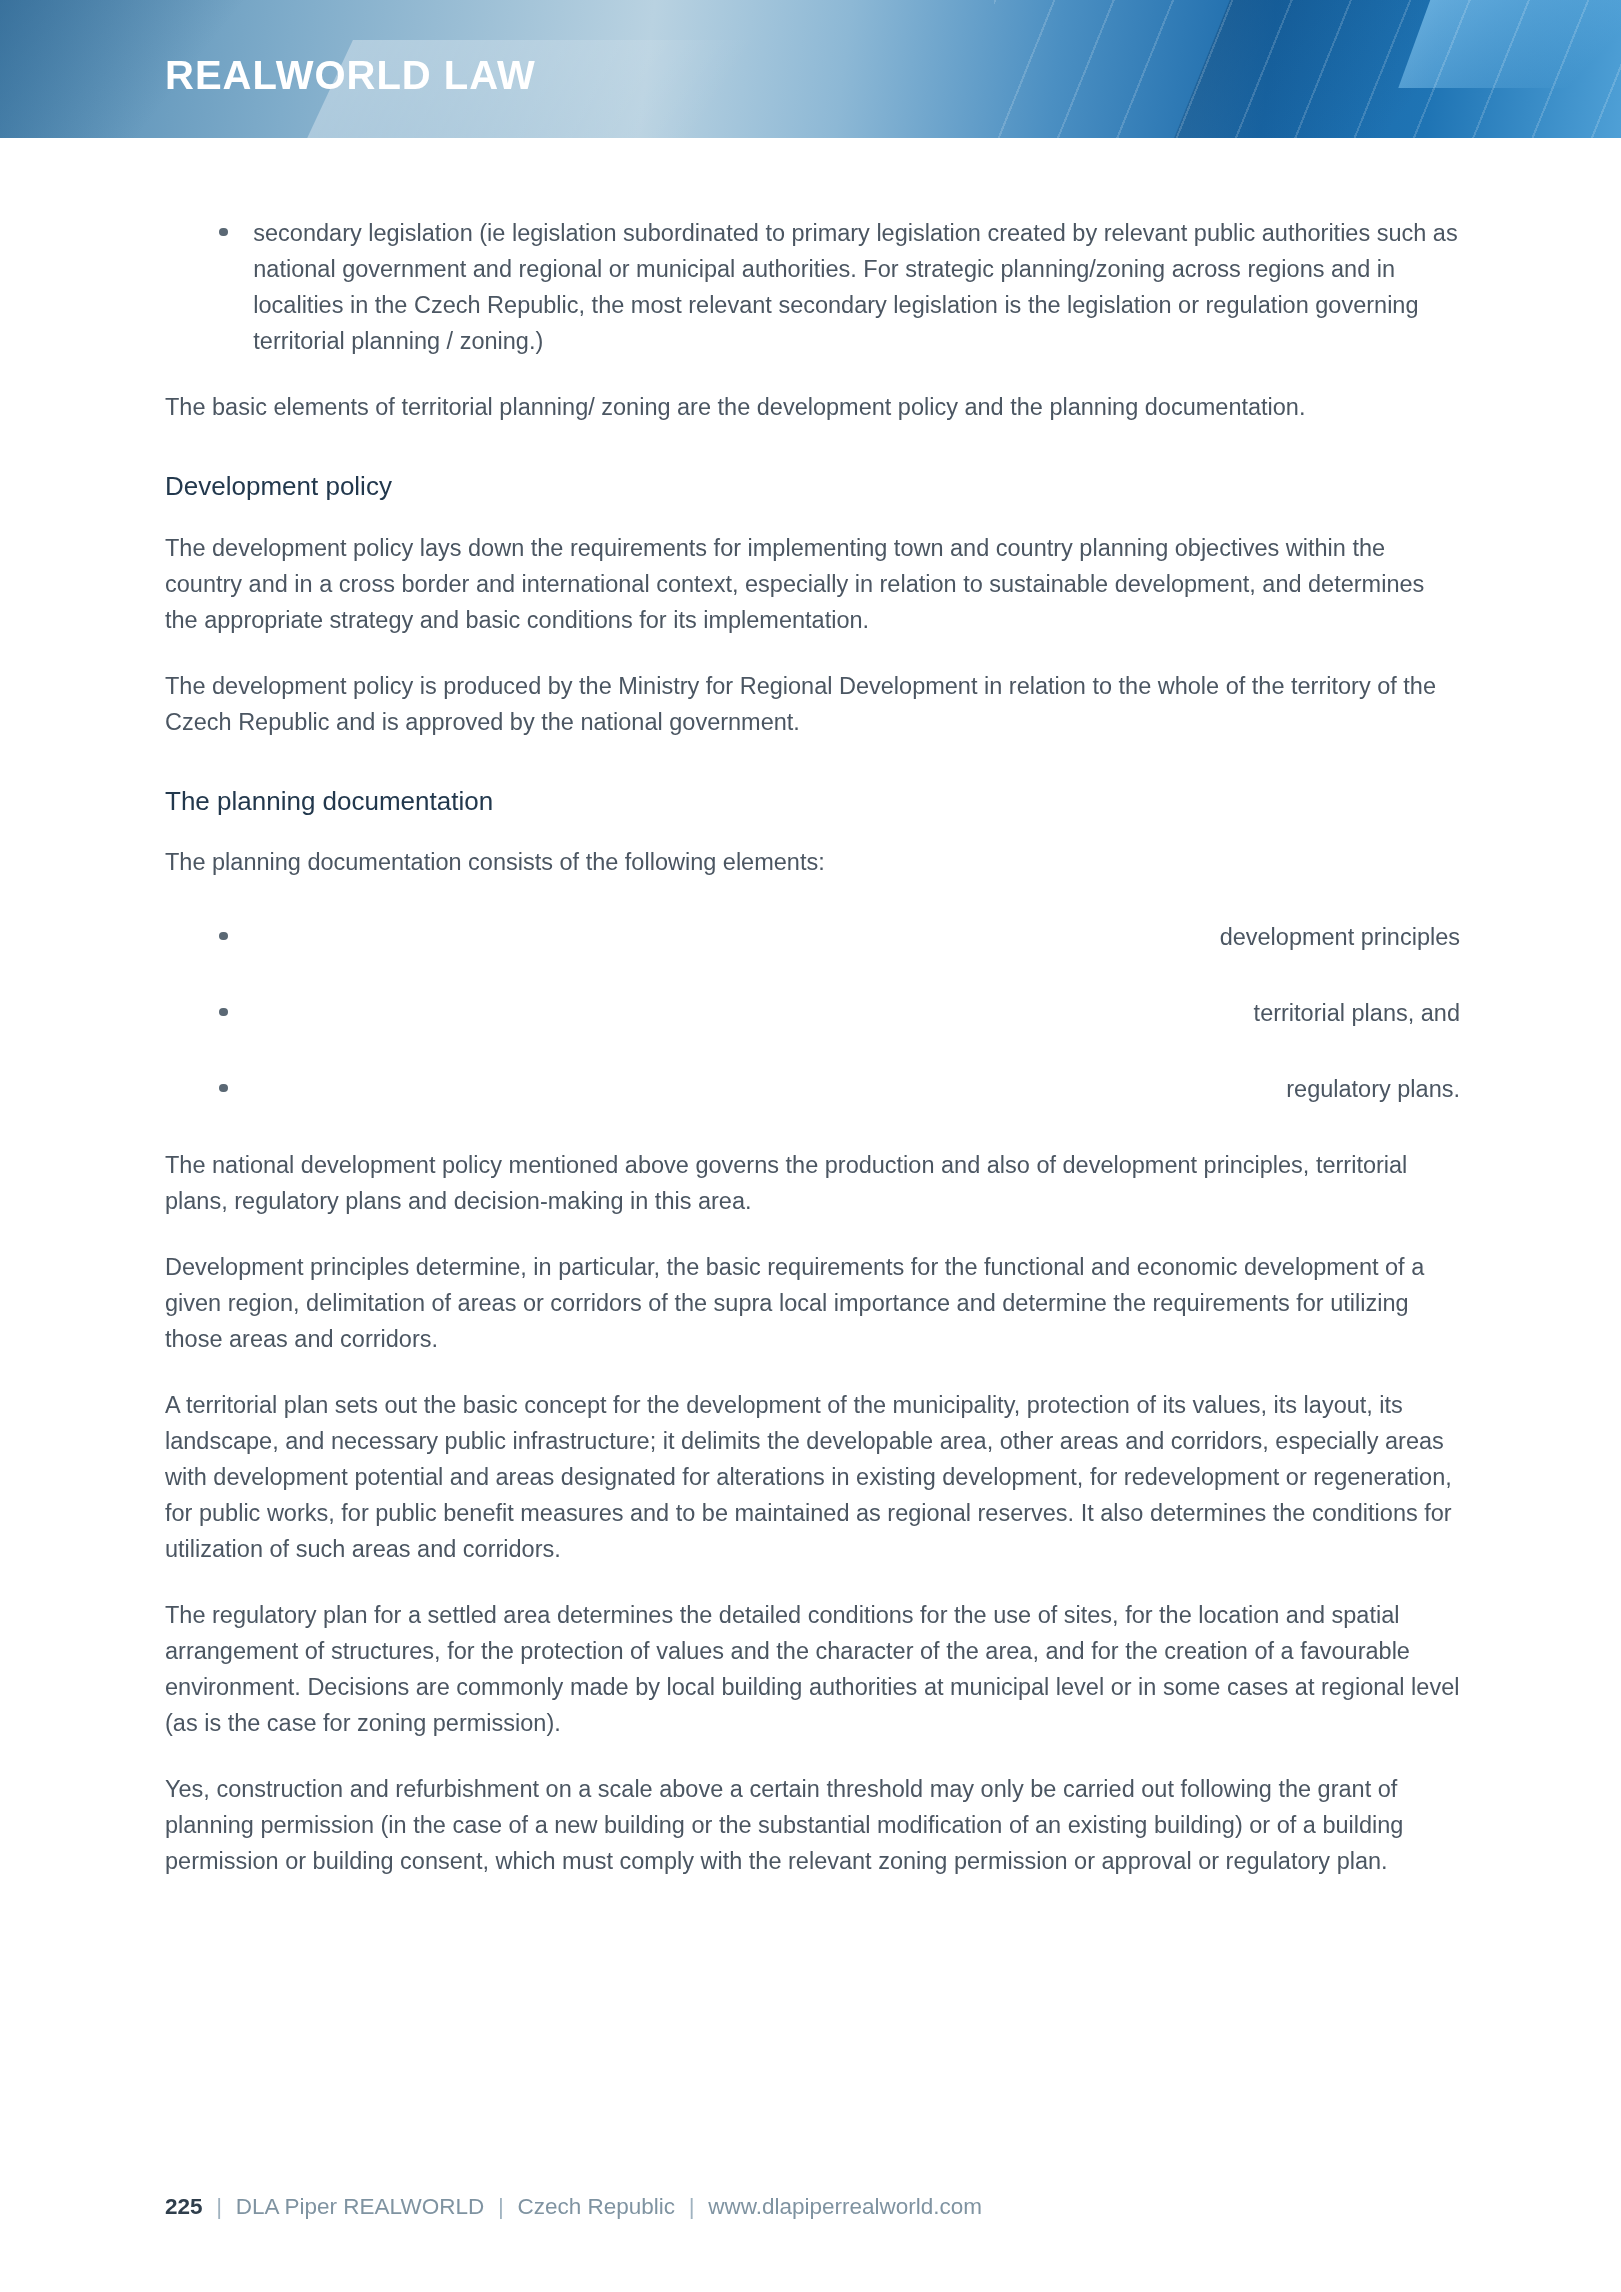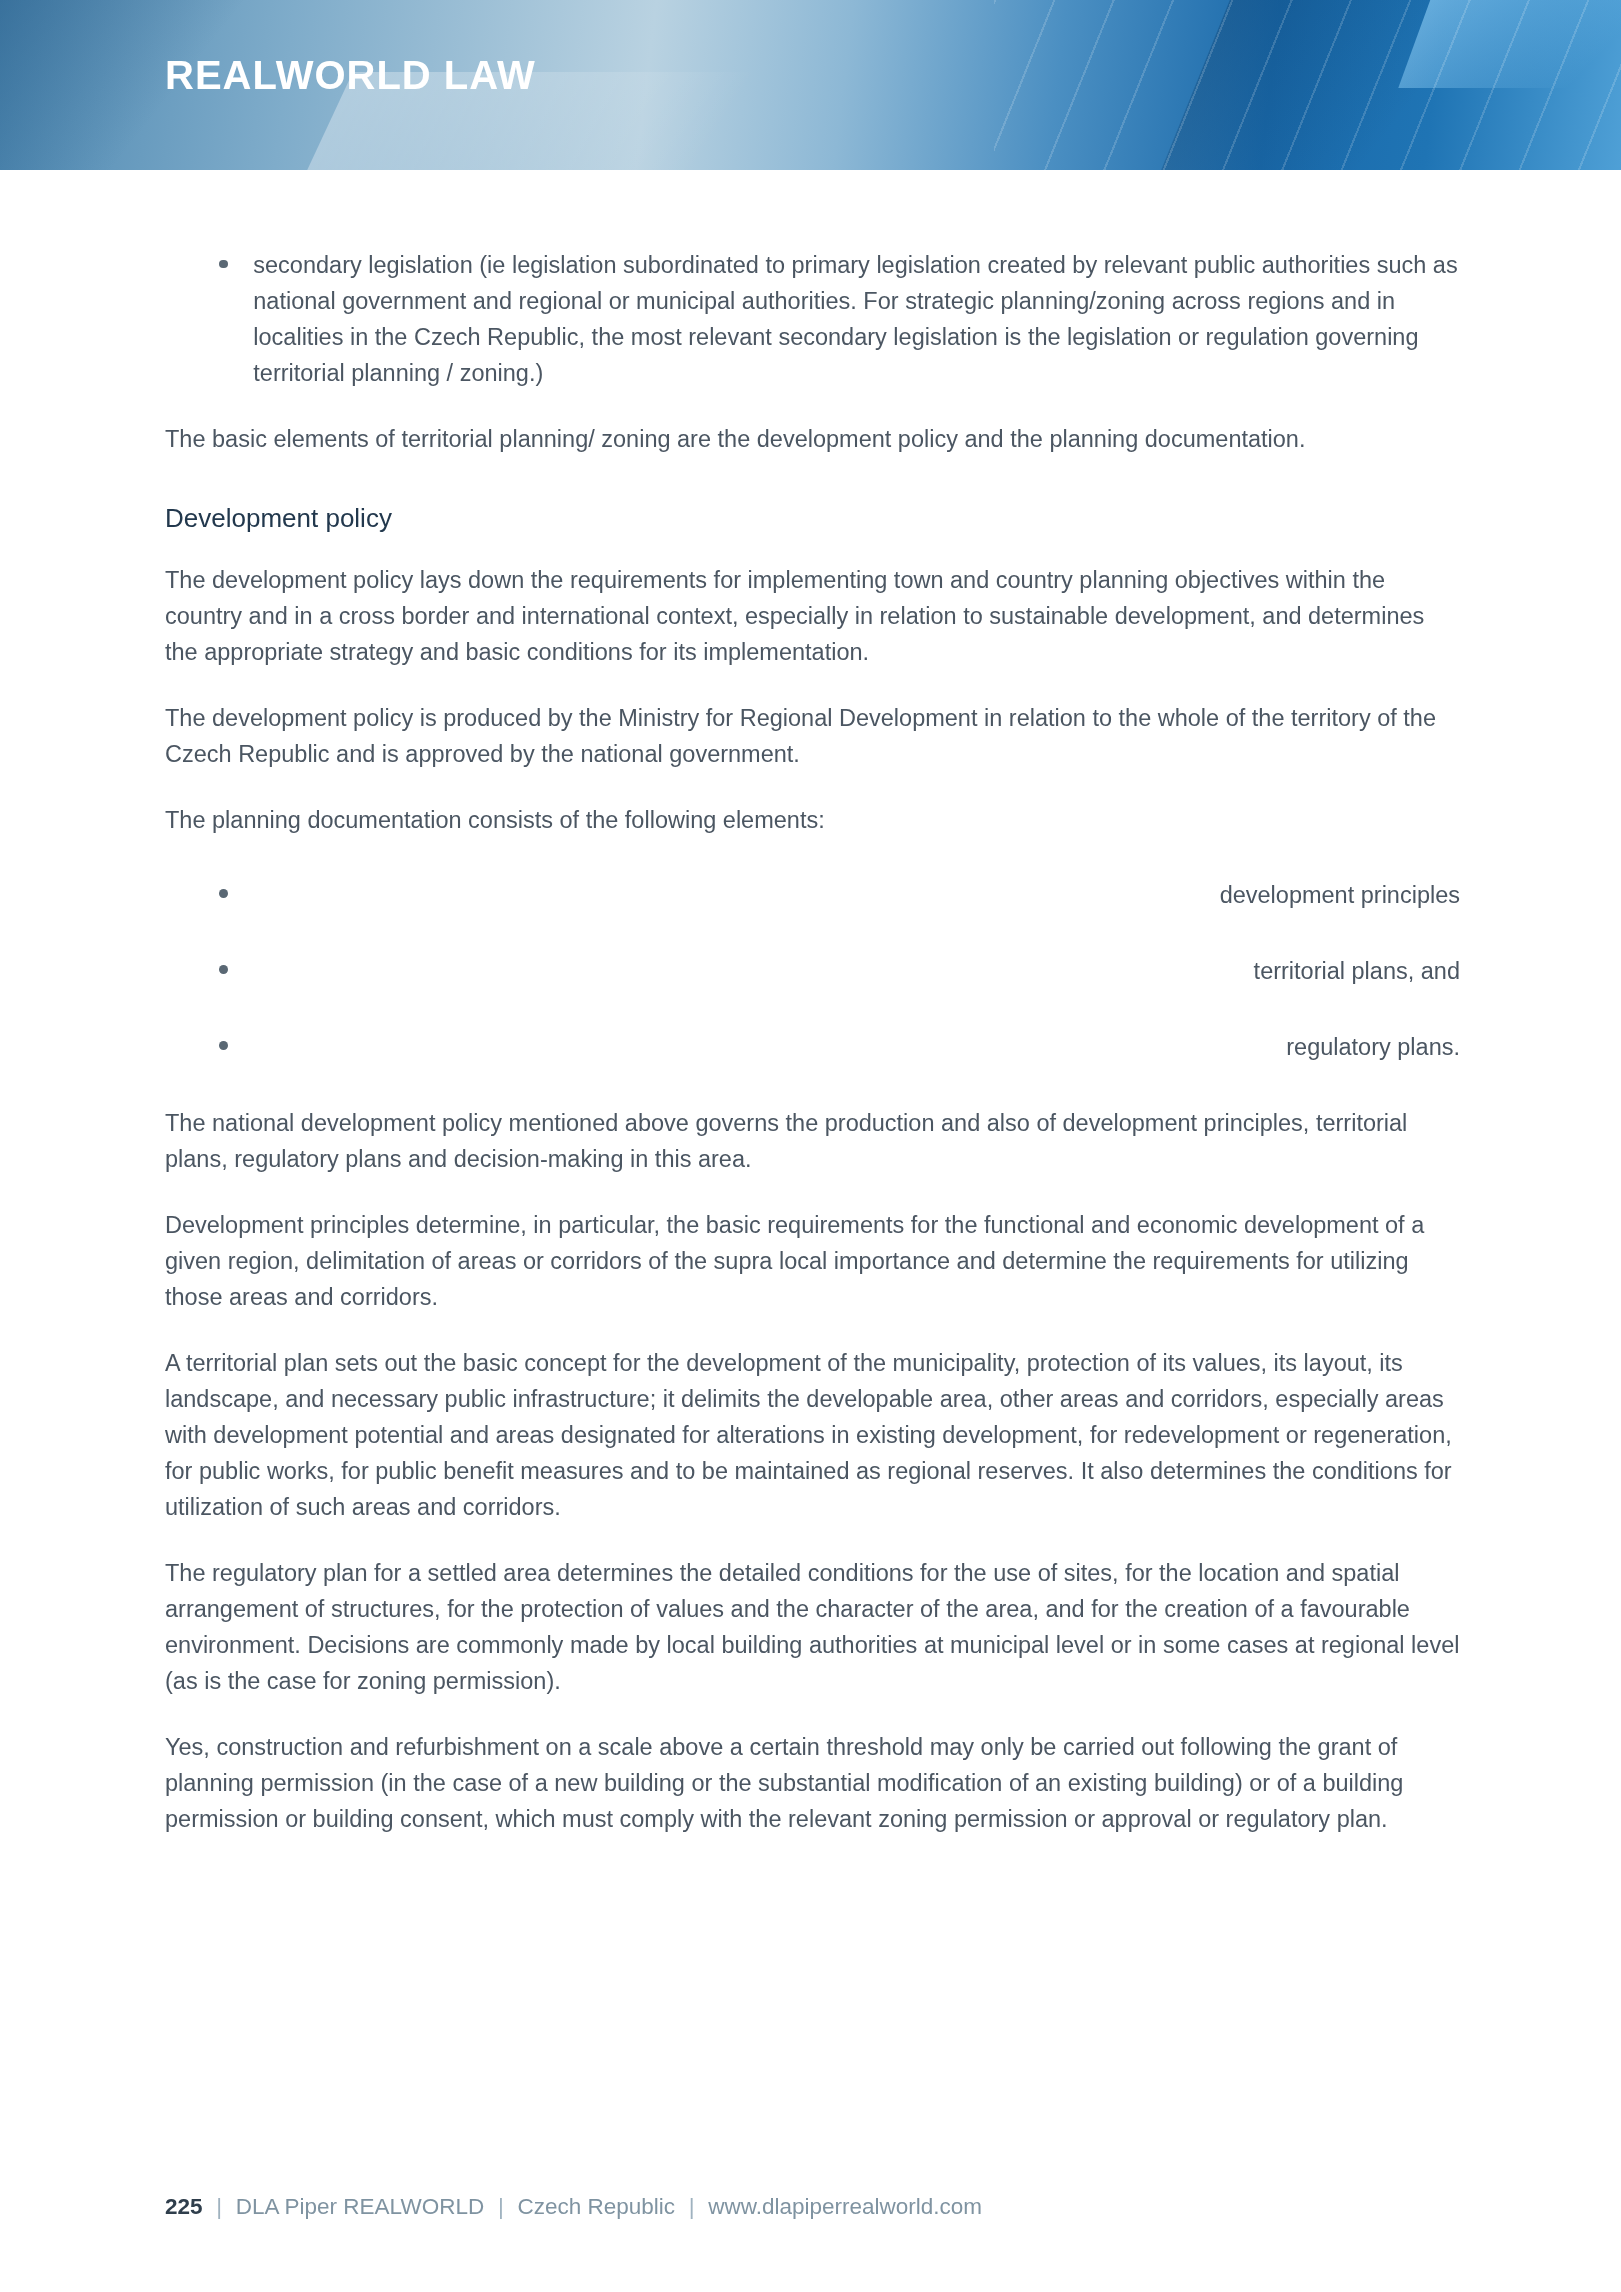--- a/index.html
+++ b/index.html
@@ -9,21 +9,21 @@
     background: #ffffff;
     font-family: "Liberation Sans", sans-serif;
     color: #4b5662;
     position: relative;
     overflow: hidden;
   }
 
   
   .header {
     position: relative;
-    height: 170px;
+    height: 138px;
     overflow: hidden;
     background: linear-gradient(97deg,
       #4f89b2 0%,
       #7facca 18%,
       #b9d2e1 40%,
       #8db8d5 52%,
       #4b8fc2 65%,
       #1a6aab 78%,
       #1f74b4 88%,
       #4fa0d6 100%);
@@ -144,20 +144,21 @@
   </div>
 
   <p class="para">The basic elements of territorial planning/ zoning are the development policy and the planning documentation.</p>
 
   <h2 class="section-heading">Development policy</h2>
 
   <p class="para">The development policy lays down the requirements for implementing town and country planning objectives within the country and in a cross border and international context, especially in relation to sustainable development, and determines the appropriate strategy and basic conditions for its implementation.</p>
 
   <p class="para">The development policy is produced by the Ministry for Regional Development in relation to the whole of the territory of the Czech Republic and is approved by the national government.</p>
 
+  <h2 class="section-heading">The planning documentation</h2>
 
   <p class="para">The planning documentation consists of the following elements:</p>
 
   <div class="element-list">
     <div class="bullet-item">
       <span class="dot"></span>
       <span class="bullet-text">development principles</span>
     </div>
     <div class="bullet-item">
       <span class="dot"></span>

